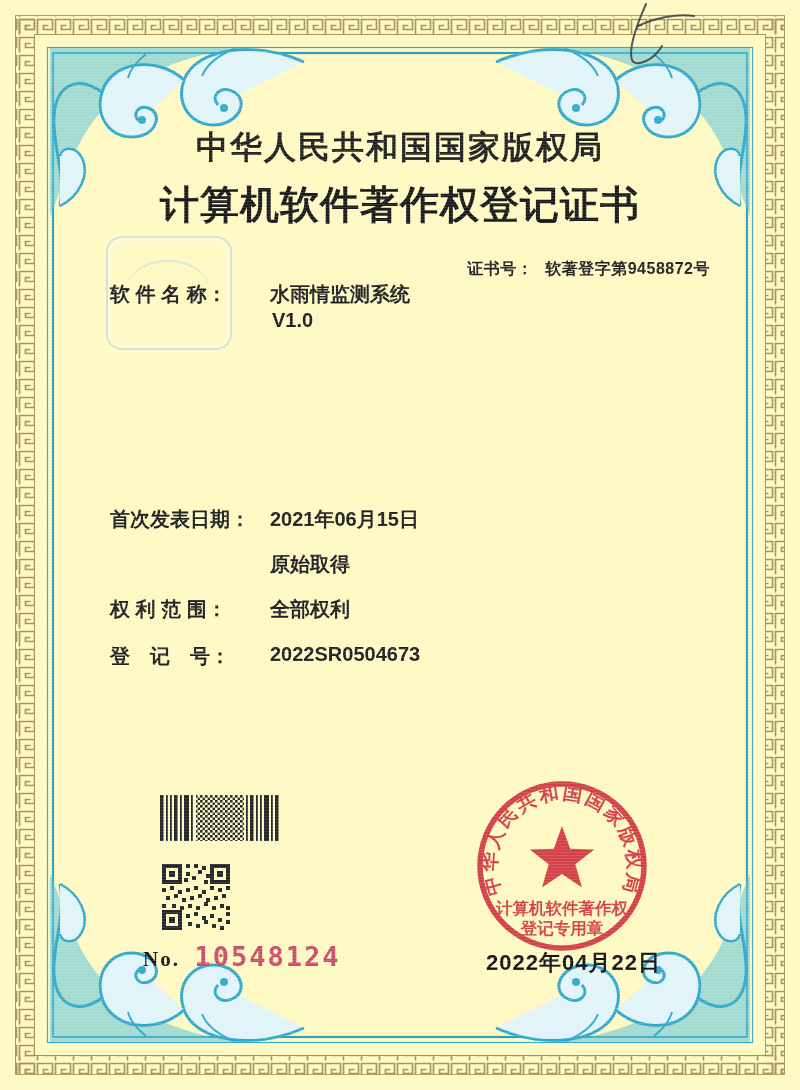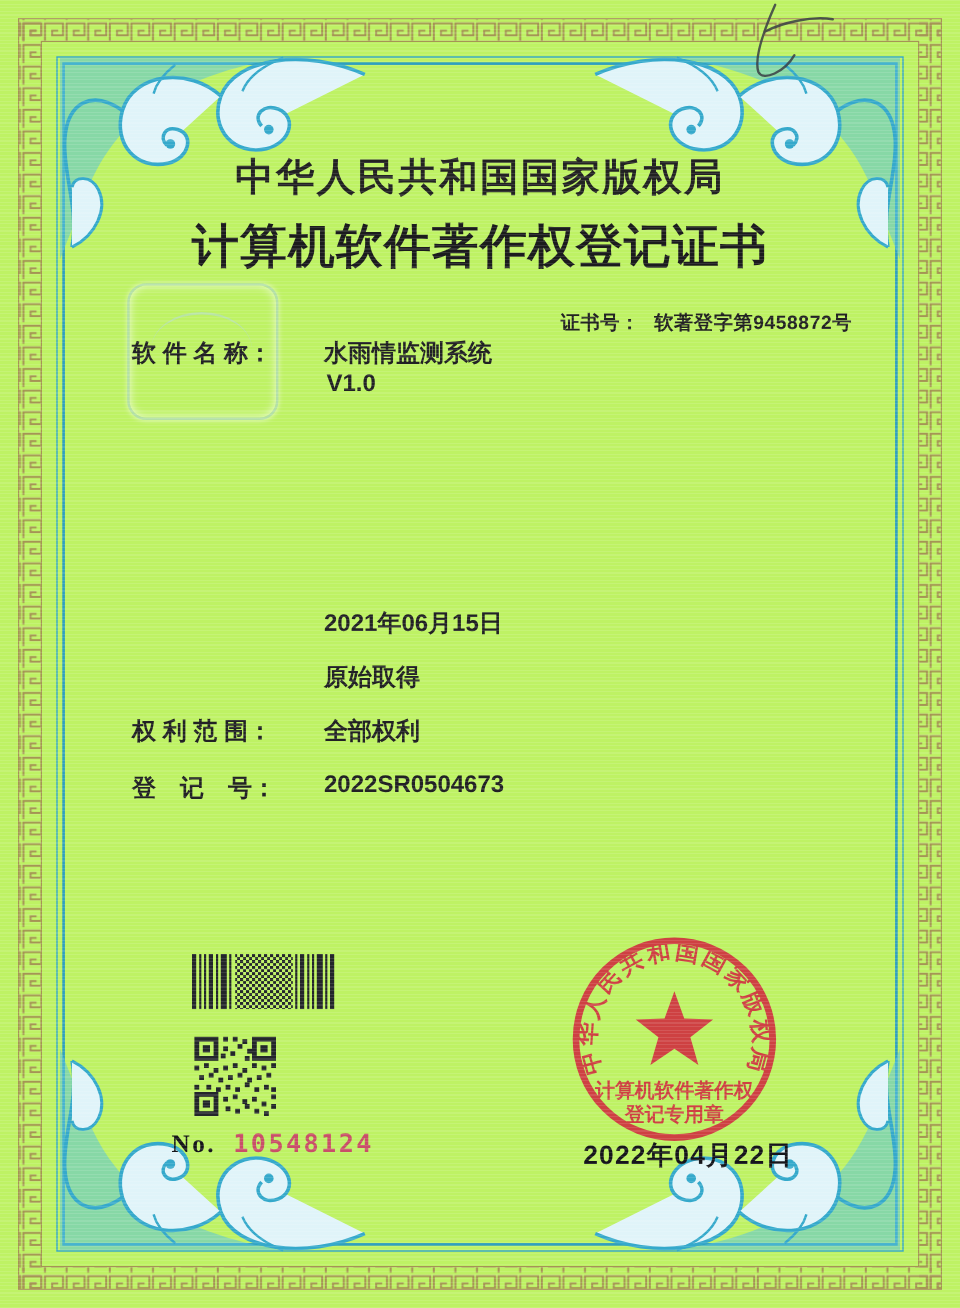--- a/index.html
+++ b/index.html
@@ -1,18 +1,18 @@
 <!DOCTYPE html>
 <html><head>
 <meta charset="utf-8">
 <style>
   html,body{margin:0;padding:0;background:#e8e8e8;}
   .certificate{
     position:relative;width:800px;height:1090px;overflow:hidden;
-    background:#bef264;
+    background:#fef9c3;
     font-family:"Liberation Sans","DejaVu Sans",sans-serif;
     color:#1d1d1f;
   }
   .texture{
     position:absolute;inset:0;z-index:6;pointer-events:none;opacity:.45;
     background:repeating-linear-gradient(180deg,
       rgba(255,255,255,.25) 0px, rgba(255,255,255,.25) 1px,
       rgba(0,0,0,0) 1px, rgba(0,0,0,0) 3px);
   }
   .frame-svg{position:absolute;left:0;top:0;z-index:1;}
@@ -43,21 +43,21 @@
   }
   .barcode{left:160px;top:795px;z-index:3;}
   .qrcode{left:160px;top:862px;z-index:3;}
   .serial{left:143px;top:941px;z-index:3;}
   .serial-label{
     font-family:"Liberation Serif","DejaVu Serif",serif;
     font-size:21px;font-weight:600;letter-spacing:2px;color:#16161a;
   }
   .serial-value{
     font-family:"DejaVu Sans Mono","Liberation Mono",monospace;
-    font-size:21px;font-weight:600;letter-spacing:2px;color:#c94f68;
+    font-size:27px;font-weight:600;letter-spacing:2px;color:#c94f68;
     margin-left:10px;
   }
   .seal{left:462px;top:768px;z-index:4;}
   .issue-date{
     left:486px;top:948px;z-index:5;
     font-size:22px;font-weight:700;letter-spacing:1px;color:#15151a;
   }
   .emboss{
     left:106px;top:236px;width:122px;height:110px;z-index:2;
     border-radius:16px;
@@ -123,20 +123,21 @@
 
   <div class="abs field-row" style="top:281px">
     <span class="field-label">软 件 名 称：</span>
     <span class="field-value">水雨情监测系统</span>
   </div>
   <div class="abs version-line">V1.0</div>
 
 
 
   <div class="abs field-row" style="top:506px">
+    <span class="field-label">首次发表日期：</span>
     <span class="field-value">2021年06月15日</span>
   </div>
 
   <div class="abs field-row" style="top:551px">
     <span class="field-value">原始取得</span>
   </div>
 
   <div class="abs field-row" style="top:596px">
     <span class="field-label">权 利 范 围：</span>
     <span class="field-value">全部权利</span>

